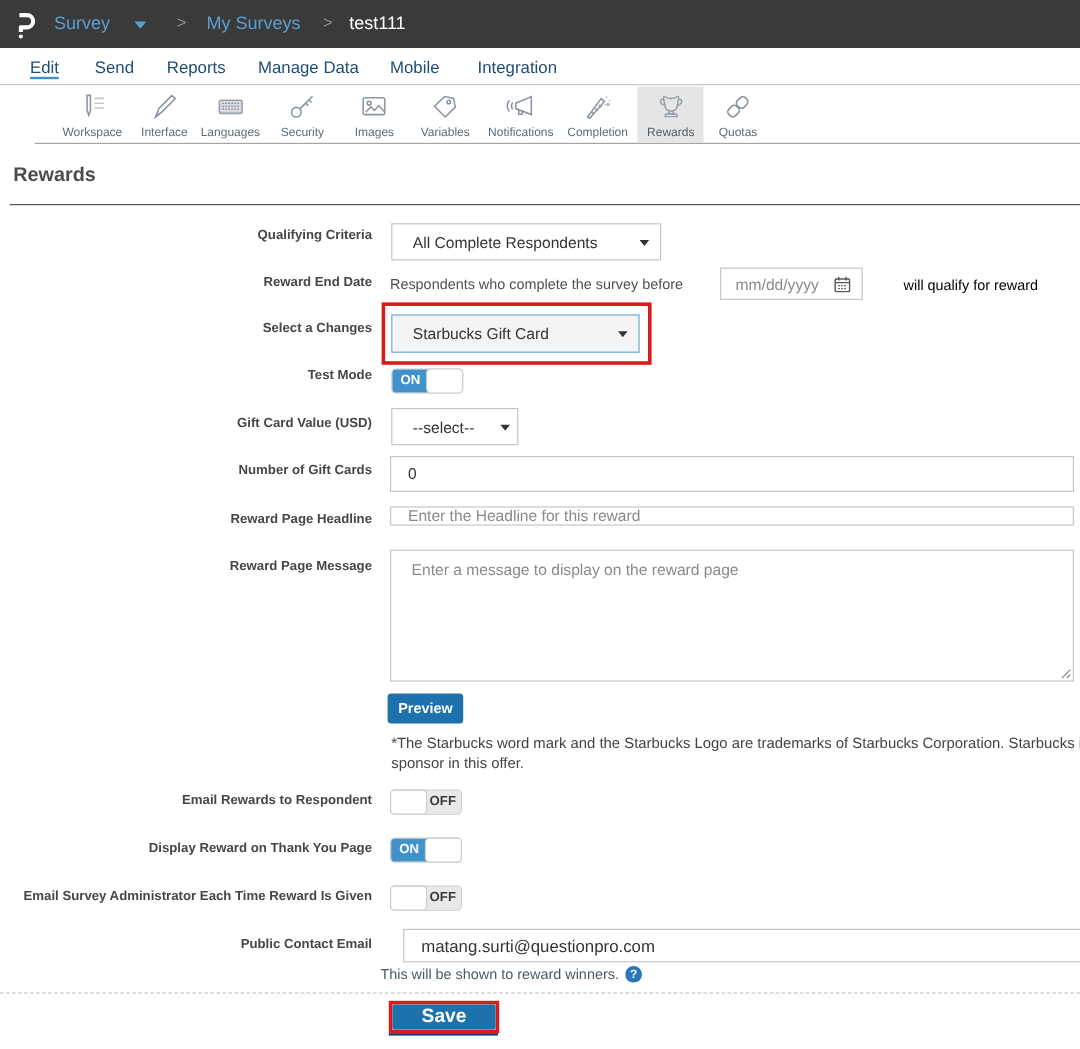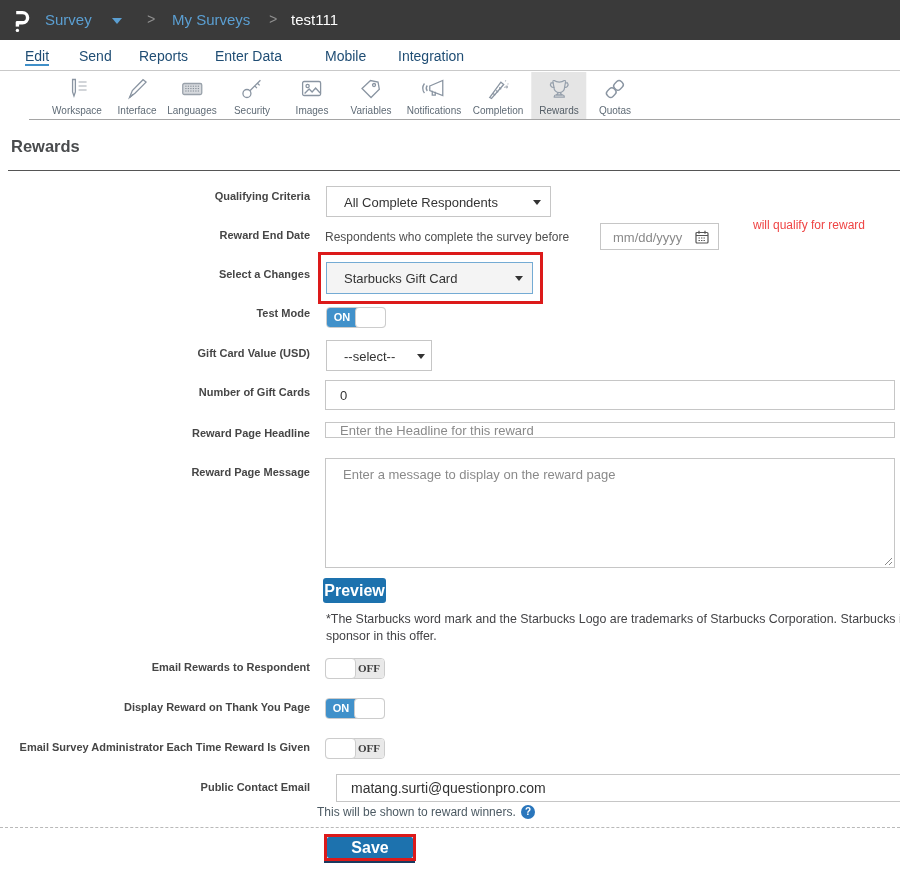--- a/index.html
+++ b/index.html
@@ -46,28 +46,28 @@
 .inp { position:absolute; border:1px solid #c6c6c6; background:#fff; font-size:13px; color:#333; }
 .inp .txt { position:absolute; left:14px; top:50%; transform:translateY(-50%); white-space:nowrap; }
 .inp .ph { color:#8a8a8a; }
 
 .redbox { position:absolute; border:3px solid #dc1a1a; }
 
 .tog { position:absolute; width:60px; height:21px; border:1px solid #ccc; border-radius:4px; background:#fff; }
 .tog .half { position:absolute; top:0; width:30px; height:19px; font-size:11px; font-weight:bold;
   text-align:center; line-height:19px; }
 .tog .on { left:0; background:#4191ca; color:#fff; border-radius:3px 0 0 3px; }
-.tog .off { right:0; background:#e9e9e9; color:#3c3c3c; border-radius:0 3px 3px 0;font-family:Liberation Serif, serif; }
+.tog .off { right:0; background:#e9e9e9; color:#3c3c3c; border-radius:0 3px 3px 0; }
 .tog .knob { position:absolute; top:-1px; width:31px; height:21px; background:#fff;
   border:1px solid #ccc; border-radius:4px; }
 .tog .knob.r { right:-1px; }
 .tog .knob.l { left:-1px; }
 
 .btn { position:absolute; background:#1d72ae; border-radius:3px; color:#fff; font-weight:bold;
-  font-size:16px; text-align:center; }
+  font-size:12px; text-align:center; }
 </style>
 </head>
 <body>
 
 <div class="topbar">
   <svg class="abs" style="left:13px;top:9px" width="20" height="24" viewBox="0 0 20 24">
     <path d="M3.2 3.6 H9.5 a5.1 5.1 0 0 1 0 10.2 H3.2" fill="none" stroke="#fff" stroke-width="3.4"></path>
     <path d="M4.4 12.8 V17.6" fill="none" stroke="#fff" stroke-width="3.4"></path>
     <circle cx="4.4" cy="21.4" r="1.7" fill="#fff"></circle>
   </svg>
@@ -76,21 +76,21 @@
   <span class="sep" style="left:147px">&gt;</span>
   <span class="crumb" style="left:172px">My Surveys</span>
   <span class="sep" style="left:269px">&gt;</span>
   <span class="crumb white" style="left:291px">test111</span>
 </div>
 
 <div class="tabs">
   <span class="tab active" style="left:25px"><span>Edit</span></span>
   <span class="tab" style="left:79px">Send</span>
   <span class="tab" style="left:139px">Reports</span>
-  <span class="tab" style="left:215px">Enter Data</span>
+  <span class="tab" style="left:215px">Manage Data</span>
   <span class="tab" style="left:325px">Mobile</span>
   <span class="tab" style="left:398px">Integration</span>
 </div>
 
 <div class="toolbar">
   <div class="titem" style="left:48px">
     <svg width="26" height="26" viewBox="0 0 26 26" fill="none" stroke="#8a95a2" stroke-width="1.3">
       <path d="M8.5 3.5 v12.5 l1.4 4 1.4 -4 V3.5 z"></path>
       <path d="M14.5 6 h8 M14.5 10 h8 M14.5 14 h8" stroke="#c3c8cd"></path>
     </svg>
@@ -195,21 +195,21 @@
 
 <span class="helper" style="left:325px;top:230px">Respondents who complete the survey before</span>
 <div class="inp" style="left:600px;top:223px;width:119px;height:27px">
   <span class="txt ph" style="left:12px">mm/dd/yyyy</span>
   <svg class="abs" style="right:9px;top:6px" width="14" height="14" viewBox="0 0 14 14" fill="none" stroke="#555" stroke-width="1.2">
     <rect x="1" y="2.5" width="12" height="10.5" rx="1"></rect>
     <path d="M4 .8 v3 M10 .8 v3 M1 5.5 h12"></path>
     <path d="M3.5 8 h7 M3.5 10.5 h7" stroke-dasharray="1.4 1.1"></path>
   </svg>
 </div>
-<span class="helper" style="left:753px;top:218px;color:#ef4444">will qualify for reward</span>
+<span class="helper" style="left:753px;top:231px;color:#000000">will qualify for reward</span>
 
 <div class="redbox" style="left:318px;top:252px;width:225px;height:52px"></div>
 <div class="sel" style="left:326px;top:262px;width:207px;height:32px;border-color:#74abd4;background:#f4f4f4">
   <span class="txt">Starbucks Gift Card</span>
     <span class="car"></span>
 </div>
 
 <div class="tog" style="left:326px;top:307px">
   <div class="half on">ON</div>
     <div class="knob r"></div>

